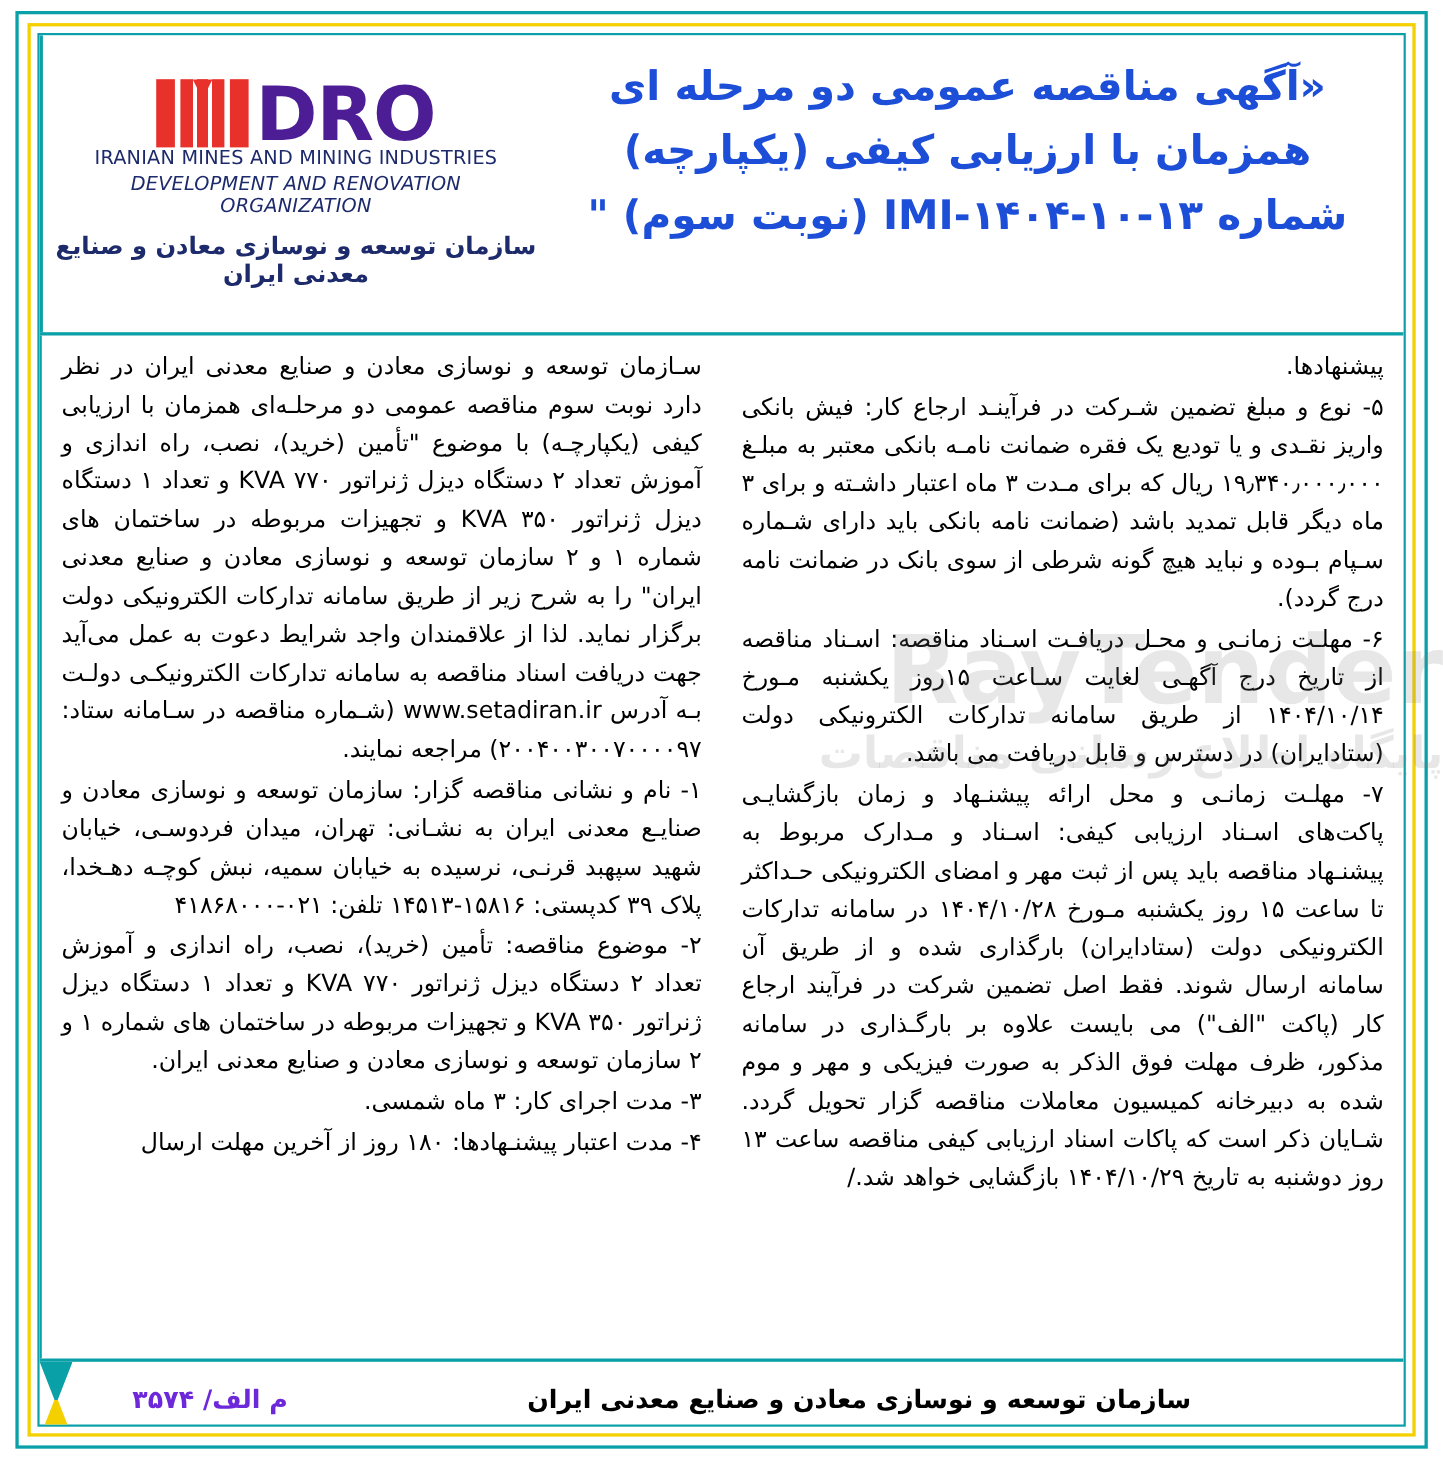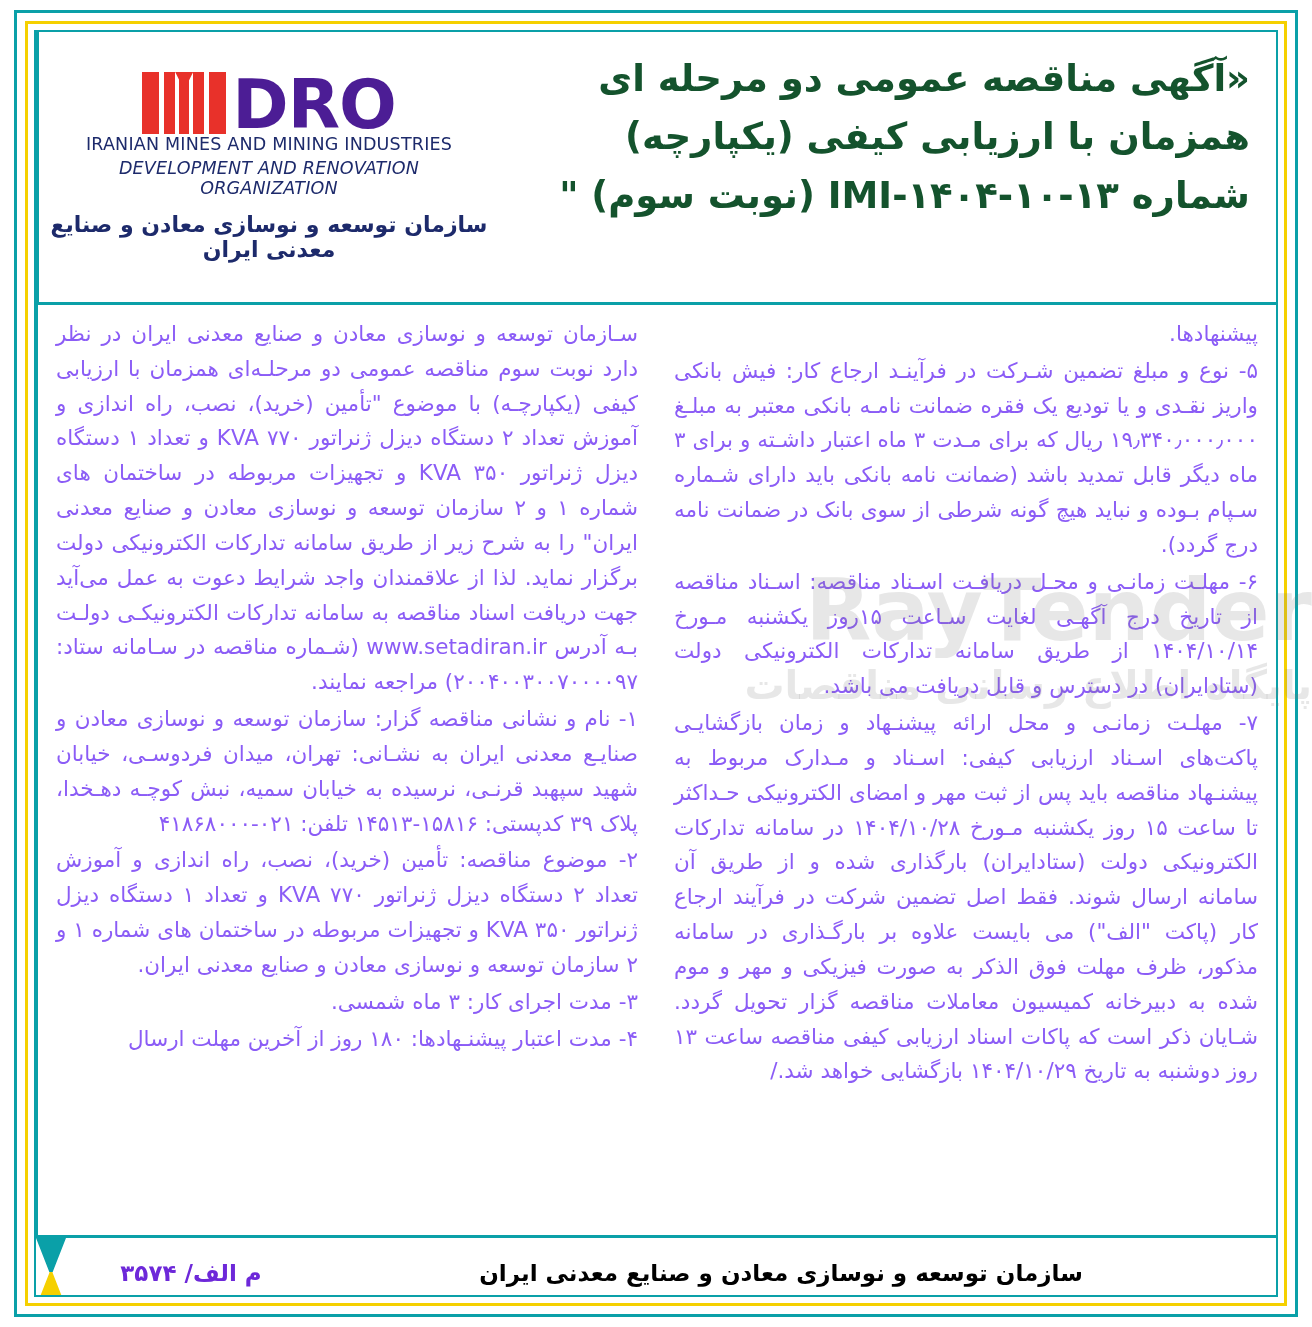--- a/index.html
+++ b/index.html
@@ -61,22 +61,22 @@
     flex: 1;
     padding: 18px 26px 0 10px;
     text-align: left;
     direction: rtl;
   }
   .header-title .line {
     font-family: "DejaVu Sans", sans-serif;
     font-weight: bold;
     font-size: 37px;
     line-height: 1.58;
-    color: #14532d;
-    text-align: right;
+    color: #1d4ed8;
+    text-align: center;
     white-space: nowrap;
   }
   .header-logo {
     width: 463px;
     border-left: 3px solid #0aa0a8;
     box-sizing: border-box;
     padding: 28px 10px 8px 10px;
     text-align: center;
   }
   .logo-mark {
@@ -153,21 +153,21 @@
     height: 930px;
     box-sizing: border-box;
   }
   .col {
     padding: 12px 18px 6px 18px;
     box-sizing: border-box;
     direction: rtl;
     text-align: justify;
     font-size: 21.5px;
     line-height: 1.62;
-    color: #8b5cf6;
+    color: #000000;
   }
   .col-right {
     width: 50%;
     border-left: 2px solid #0aa0a8;
   }
   .col-left {
     width: 50%;
   }
   .col p {
     margin: 0 0 2px 0;

